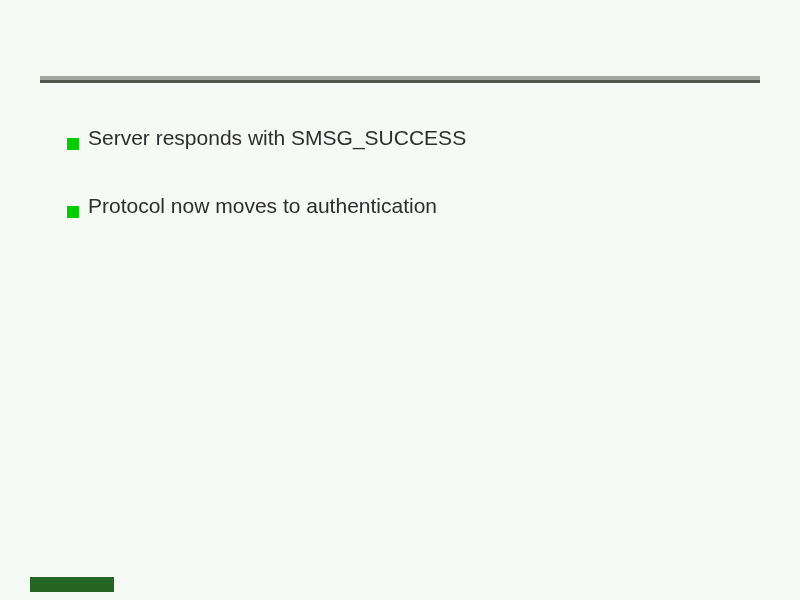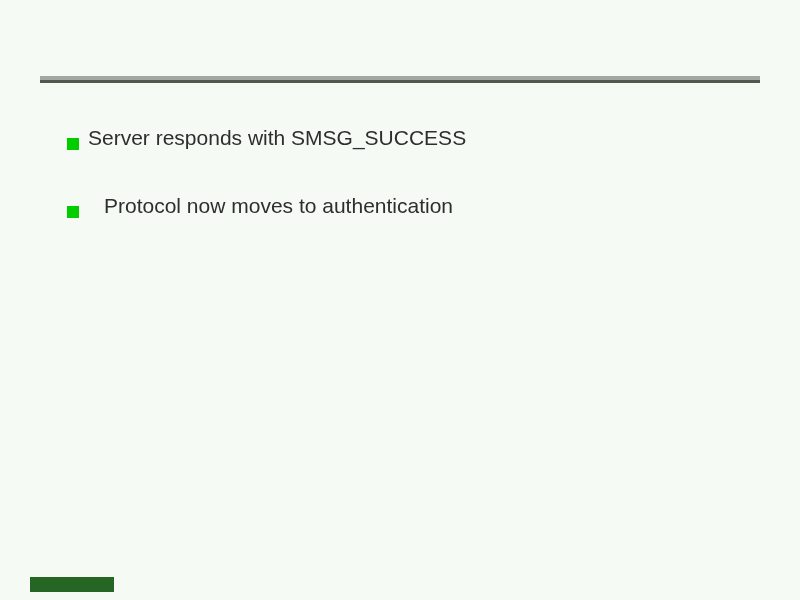--- a/index.html
+++ b/index.html
@@ -35,21 +35,21 @@
     background: linear-gradient(to bottom, #A2A8A0 0%, #A2A8A0 55%, #53584E 55%, #53584E 100%);
   }
   .bullet-row {
     position: absolute;
     left: 59px;
     display: flex;
     align-items: flex-end;
     margin-left: 8px;
   }
   .bullet-row.first  { top: 126px; }
-  .bullet-row.second { top: 194px; gap: 16px; }
+  .bullet-row.second { top: 194px; }
   .bullet-marker {
     flex: 0 0 auto;
     width: 12px;
     height: 12px;
     margin-top: 6px;
     background: #00CC00;
   }
   .bullet-text {
     margin-left: 9px;
     font-size: 21px;

